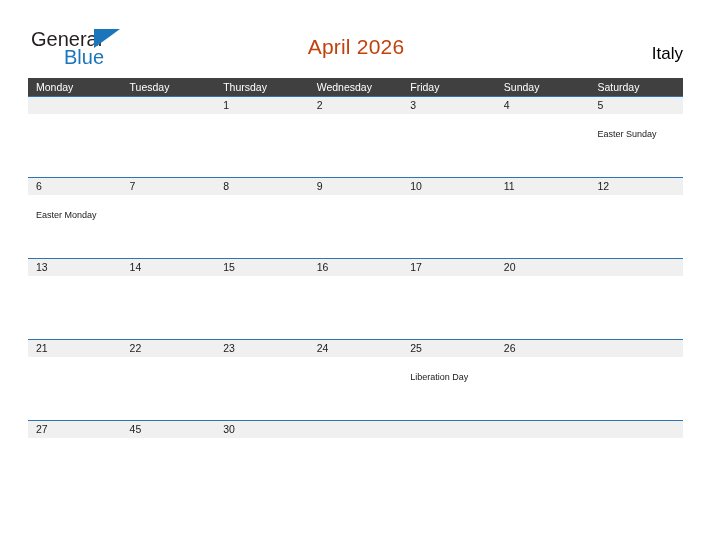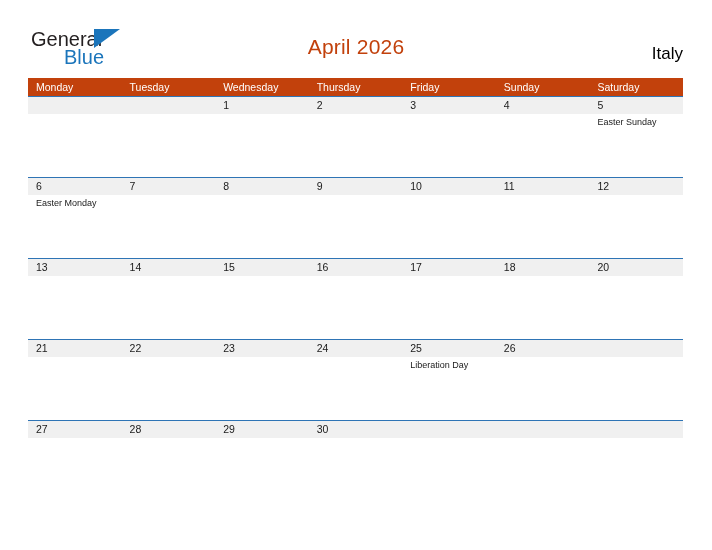--- a/index.html
+++ b/index.html
@@ -99,21 +99,21 @@
     position: absolute;
     left: 28px;
     top: 78px;
     width: 655px;
   }
 
   .weekday-header {
     display: flex;
     width: 655px;
     height: 18px;
-    background: #c2410c;
+    background: #404040;
   }
   .weekday-cell {
     flex: 0 0 93.571px;
     width: 93.571px;
     box-sizing: border-box;
     padding-left: 8px;
     color: #ffffff;
     font-size: 10.5px;
     line-height: 18px;
     font-family: "Liberation Sans", sans-serif;
@@ -162,21 +162,21 @@
     font-size: 10.5px;
     line-height: 17px;
     color: #1a1a1a;
     font-family: "Liberation Sans", sans-serif;
     height: 17px;
   }
   .day-event {
     position: relative;
     z-index: 2;
     display: block;
-    margin-top: 2px;
+    margin-top: 14px;
     font-size: 9px;
     line-height: 12px;
     color: #1a1a1a;
     font-family: "Liberation Sans", sans-serif;
     white-space: nowrap;
   }
   .day-cell.empty .day-number {
     visibility: hidden;
   }
 </style>
@@ -197,22 +197,22 @@
 
     <div class="cal-country">Italy</div>
 
   </div>
 
   <div class="calendar">
 
     <div class="weekday-header">
       <div class="weekday-cell">Monday</div>
       <div class="weekday-cell">Tuesday</div>
+      <div class="weekday-cell">Thursday</div>
       <div class="weekday-cell">Wednesday</div>
-      <div class="weekday-cell">Thursday</div>
       <div class="weekday-cell">Friday</div>
       <div class="weekday-cell">Sunday</div>
       <div class="weekday-cell">Saturday</div>
     </div>
 
     <div class="week-row">
       <div class="week-band"></div>
       <div class="week-cells">
         <div class="day-cell empty">
           <span class="day-number"></span>
@@ -279,23 +279,20 @@
         <div class="day-cell">
           <span class="day-number">15</span>
         </div>
         <div class="day-cell">
           <span class="day-number">16</span>
         </div>
         <div class="day-cell">
           <span class="day-number">17</span>
         </div>
         <div class="day-cell">
-          <span class="day-number">18</span>
-        </div>
-        <div class="day-cell">
           <span class="day-number">20</span>
         </div>
       </div>
     </div>
 
     <div class="week-row">
       <div class="week-band"></div>
       <div class="week-cells">
         <div class="day-cell">
           <span class="day-number">21</span>
@@ -319,24 +316,21 @@
       </div>
     </div>
 
     <div class="week-row">
       <div class="week-band"></div>
       <div class="week-cells">
         <div class="day-cell">
           <span class="day-number">27</span>
         </div>
         <div class="day-cell">
-          <span class="day-number">28</span>
-        </div>
-        <div class="day-cell">
-          <span class="day-number">29</span>
+          <span class="day-number">45</span>
         </div>
         <div class="day-cell">
           <span class="day-number">30</span>
         </div>
         <div class="day-cell empty">
           <span class="day-number"></span>
         </div>
         <div class="day-cell empty">
           <span class="day-number"></span>
         </div>

